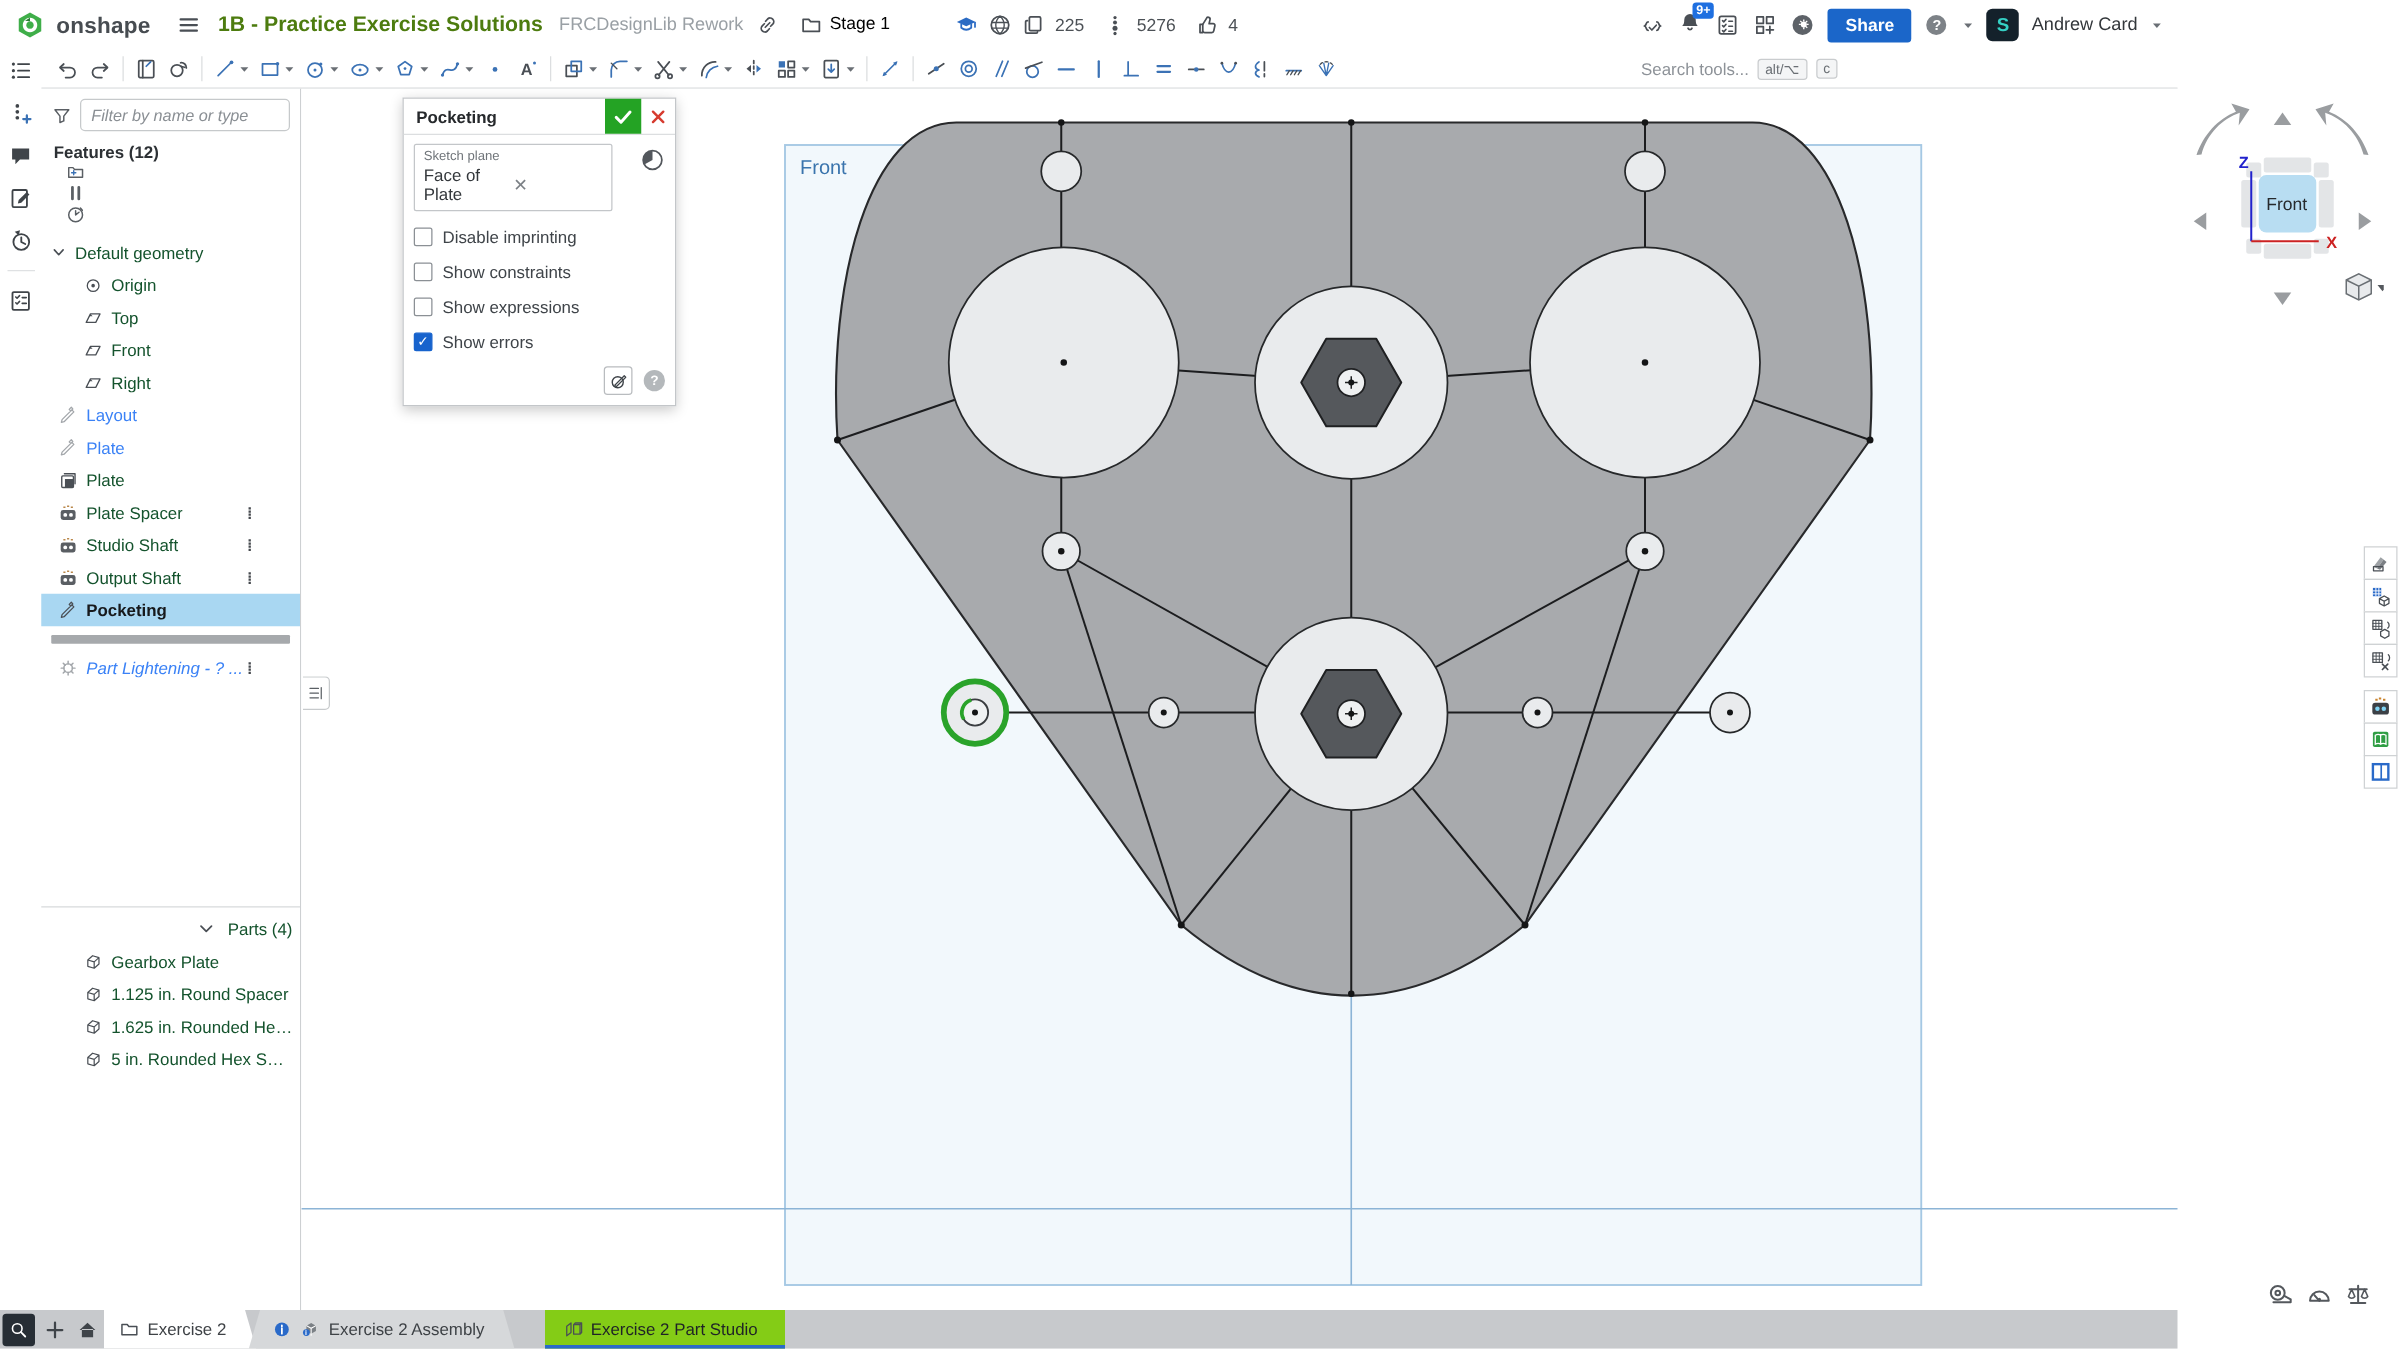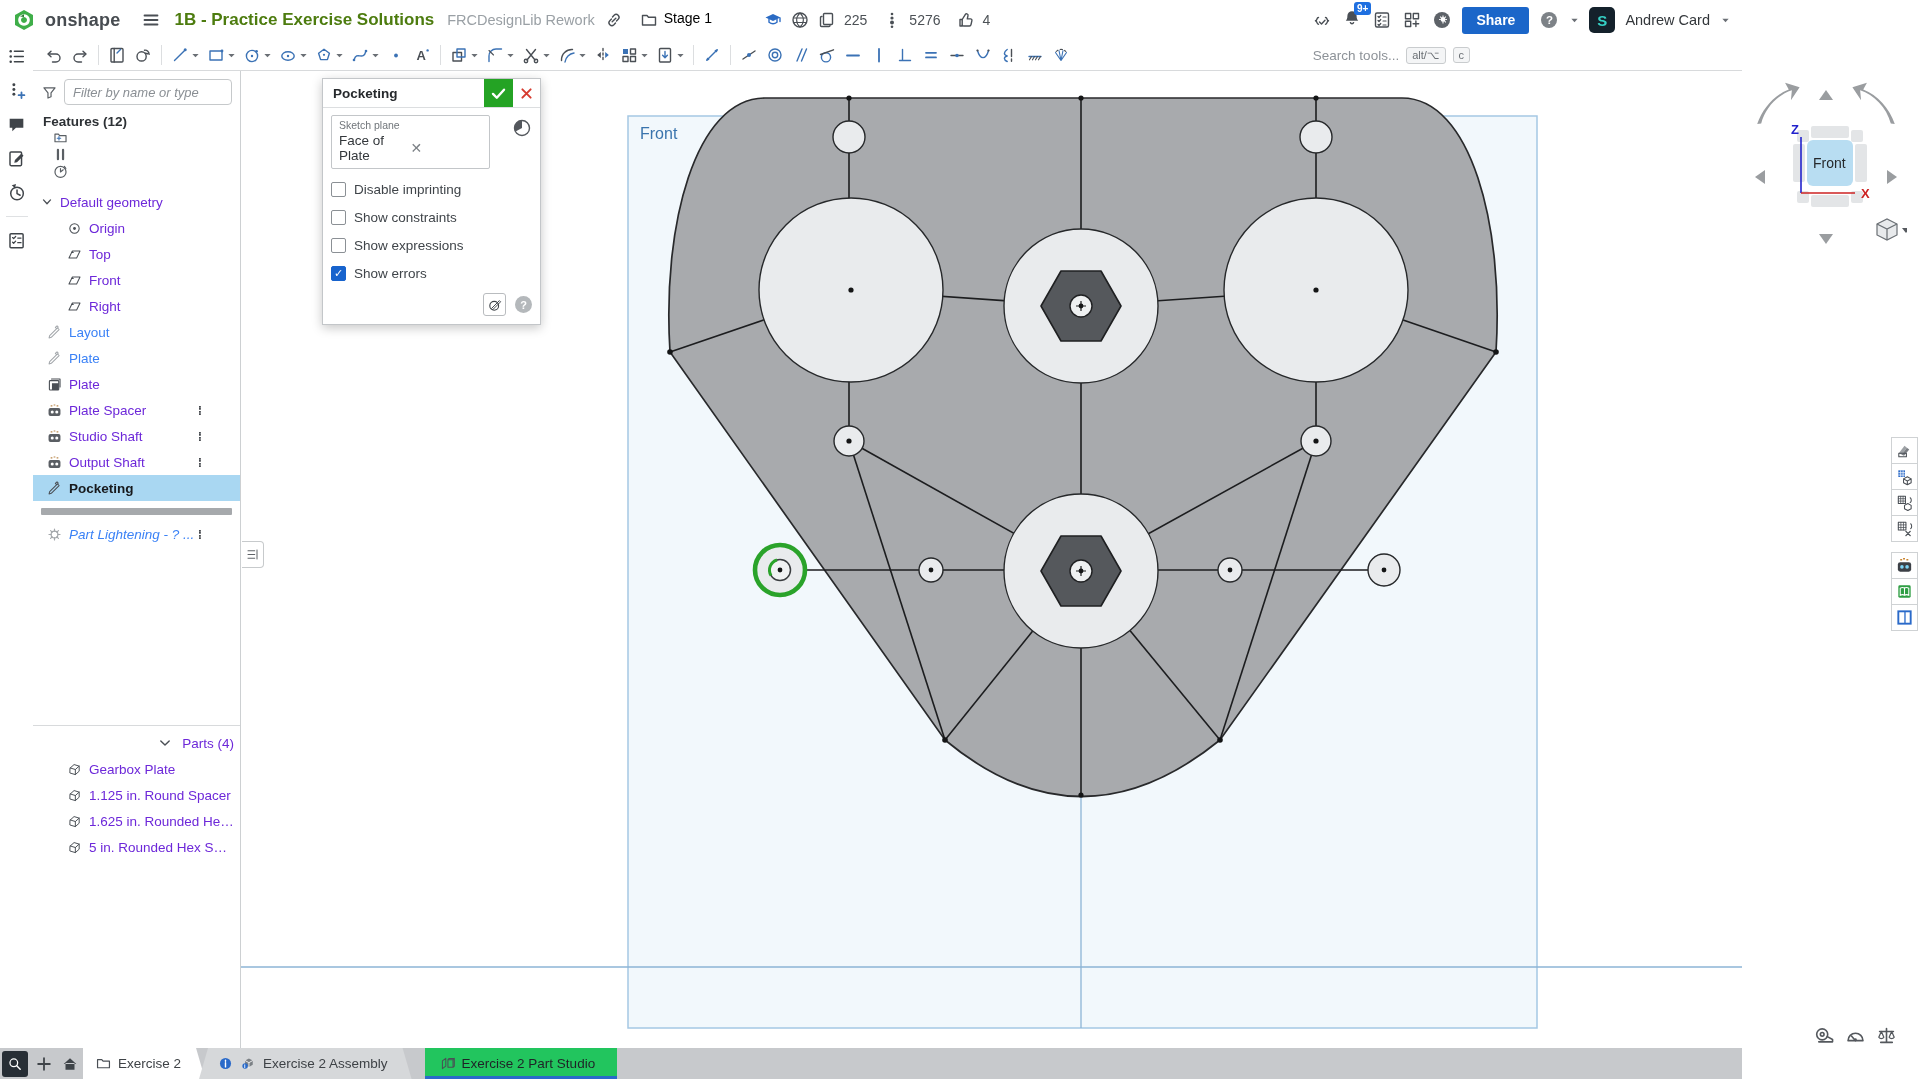--- a/index.html
+++ b/index.html
@@ -63,21 +63,21 @@
     padding:0 8px; font-size:13px; font-style:italic; color:#3a3e43; outline:none; min-width:0; }
   .filter-row input::placeholder { color:#8a8f94; }
   .feat-head { display:flex; align-items:flex-start; padding:5px 8px 3px 10px;flex-direction:column; }
   .feat-head .t { font-weight:bold; color:#2d3135; flex:1; }
   .feat-head .ic { width:17px; height:17px; margin-left:9px; color:#5a5f64; cursor:pointer; }
   .tree { margin-top:6px; }
   .trow { display:flex; align-items:center; height:26px; padding-right:6px; cursor:pointer; position:relative; }
   .trow .ic { width:17px; height:17px; margin-right:6px; }
   .trow.sel { background:#a9d7f2; }
   .trow.sel .lbl { font-weight:bold; color:#17191c; }
-  .trow .lbl { color:#6d28d9; white-space:nowrap; overflow:hidden; text-overflow:ellipsis; }
+  .trow .lbl { color:#14532d; white-space:nowrap; overflow:hidden; text-overflow:ellipsis; }
   .trow.muted .lbl { color:#3b82f6; }
   .trow.ital .lbl { font-style:italic; }
   .trow .dots { margin-left:auto; margin-right:32px; color:#44484d; font-weight:bold; font-size:13px; }
   .rollback { height:7px; background:#a6a9ac; margin:7px 8px 6px 8px; border-radius:1px; cursor:ns-resize; }
   .panel-gap { flex:0 0 178px; }
   .parts-sec { border-top:1px solid #d8dadc; padding-top:4px; }
   .collapse-handle { position:absolute; left:242px; top:541px; width:22px; height:27px; background:#fff;
     border:1px solid #c7cacc; border-left:none; border-radius:0 4px 4px 0; display:flex;
     align-items:center; justify-content:center; cursor:pointer; z-index:5; color:#5a5f64; }
 
@@ -130,21 +130,21 @@
     display:flex; align-items:stretch; }
   .tb-find { align-self:center; width:26px; height:26px; margin:0 3px 0 2px; background:#272e35;
     border-radius:3px; display:flex; align-items:center; justify-content:center; color:#fff; cursor:pointer; }
   .tb-plus, .tb-home { align-self:center; width:26px; height:26px; display:flex; align-items:center;
     justify-content:center; color:#3f4449; cursor:pointer; }
   .tab { display:flex; align-items:center; gap:6px; padding:0 20px 0 12px; font-size:13.5px;
     color:#3e4246; cursor:pointer; white-space:nowrap;text-align:right; }
   .tab .ic { width:17px; height:17px; }
   .tab.shape1 { background:#fff; clip-path:polygon(0 0, calc(100% - 9px) 0, 100% 100%, 0 100%); padding-right:24px; }
   .tab.shape2 { background:#d6d8da; clip-path:polygon(9px 0, calc(100% - 9px) 0, 100% 100%, 0 100%); padding:0 24px 0 18px; margin-left:-6px; }
-  .tab.active { background:#22c55e; box-shadow:inset 0 -3px 0 #2a6ac9; color:#1f2327; margin-left:13px; padding:0 22px 0 14px; }
+  .tab.active { background:#84cc16; box-shadow:inset 0 -3px 0 #2a6ac9; color:#1f2327; margin-left:24px; padding:0 22px 0 14px; }
 
   text.svglab { font-family:"Liberation Sans",sans-serif; }
 </style>
 </head>
 <body>
 
 <div id="app">
 
   <div class="header">
     <span class="ic logo-mark">

